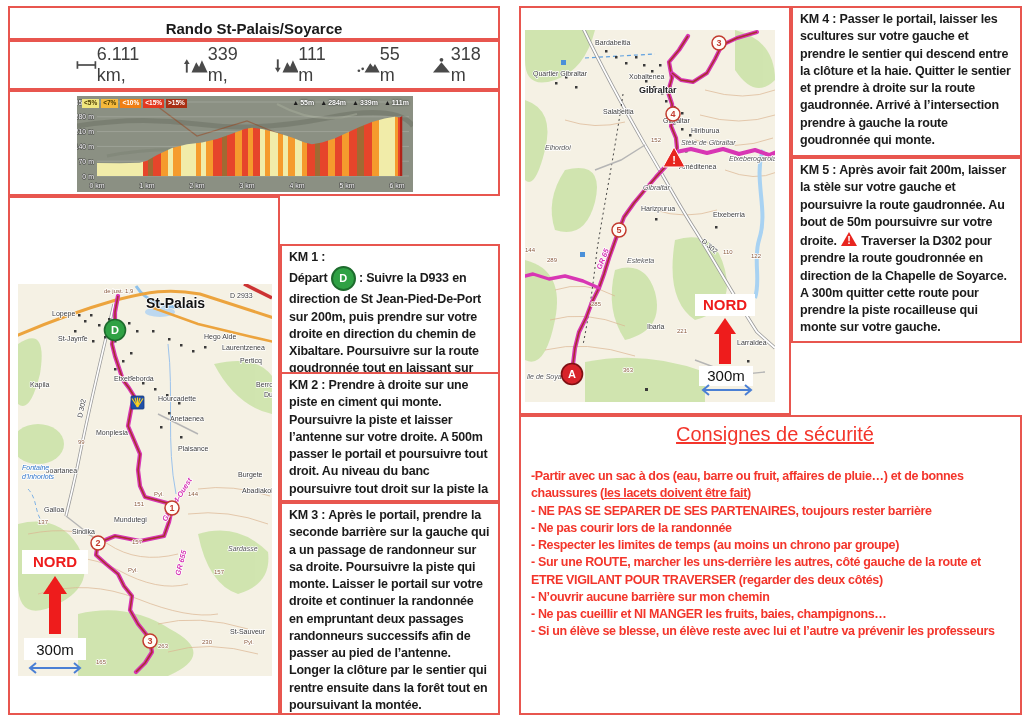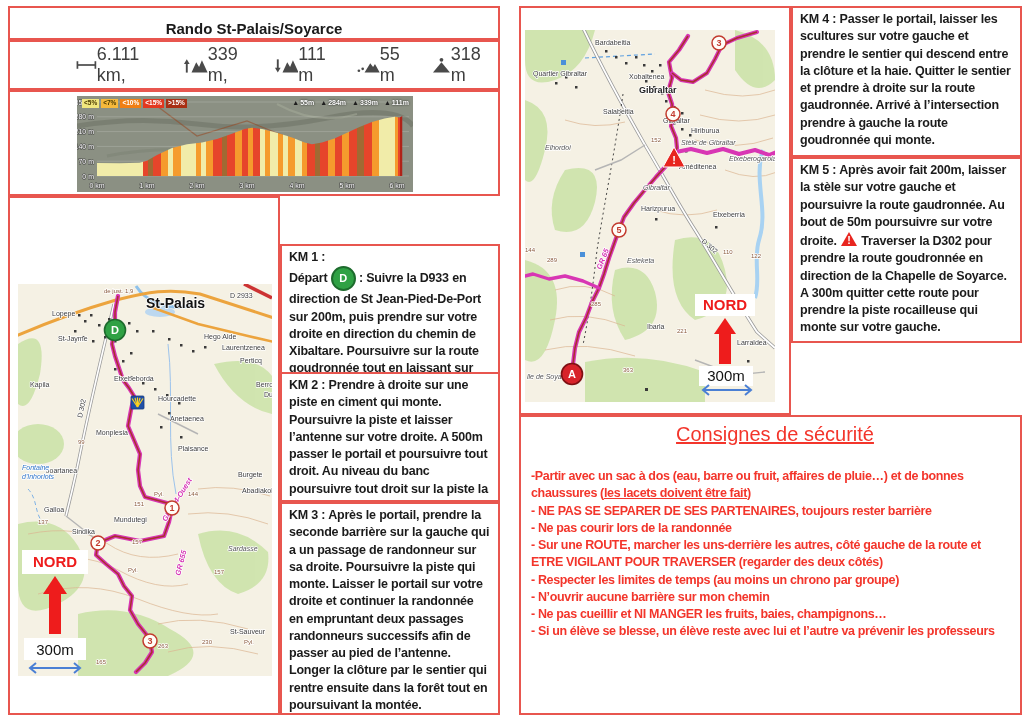--- a/index.html
+++ b/index.html
@@ -525,21 +525,21 @@
   </div>
 
   <div class="box" style="left:519px;top:415px;width:503px;height:300px;">
     <div class="safety-title">
       <span>Consignes de sécurité</span>
     </div>
     <div class="safety-list">
         <div>-Partir avec un sac à dos (eau, barre ou fruit, affaires de pluie…) et de bonnes chaussures (<u>les lacets doivent être fait</u>)</div>
         <div>- NE PAS SE SEPARER DE SES PARTENAIRES, toujours rester barrière</div>
         <div>- Ne pas courir lors de la randonnée</div>
+        <div>- Respecter les limites de temps (au moins un chrono par groupe)</div>
         <div>- Sur une ROUTE, marcher les uns-derrière les autres, côté gauche de la route et ETRE VIGILANT POUR TRAVERSER (regarder des deux côtés)</div>
-        <div>- Respecter les limites de temps (au moins un chrono par groupe)</div>
         <div>- N’ouvrir aucune barrière sur mon chemin</div>
         <div>- Ne pas cueillir et NI MANGER les fruits, baies, champignons…</div>
         <div>- Si un élève se blesse, un élève reste avec lui et l’autre va prévenir les professeurs</div>
       </div>
   </div>
 
 </div>
 
 </body></html>

